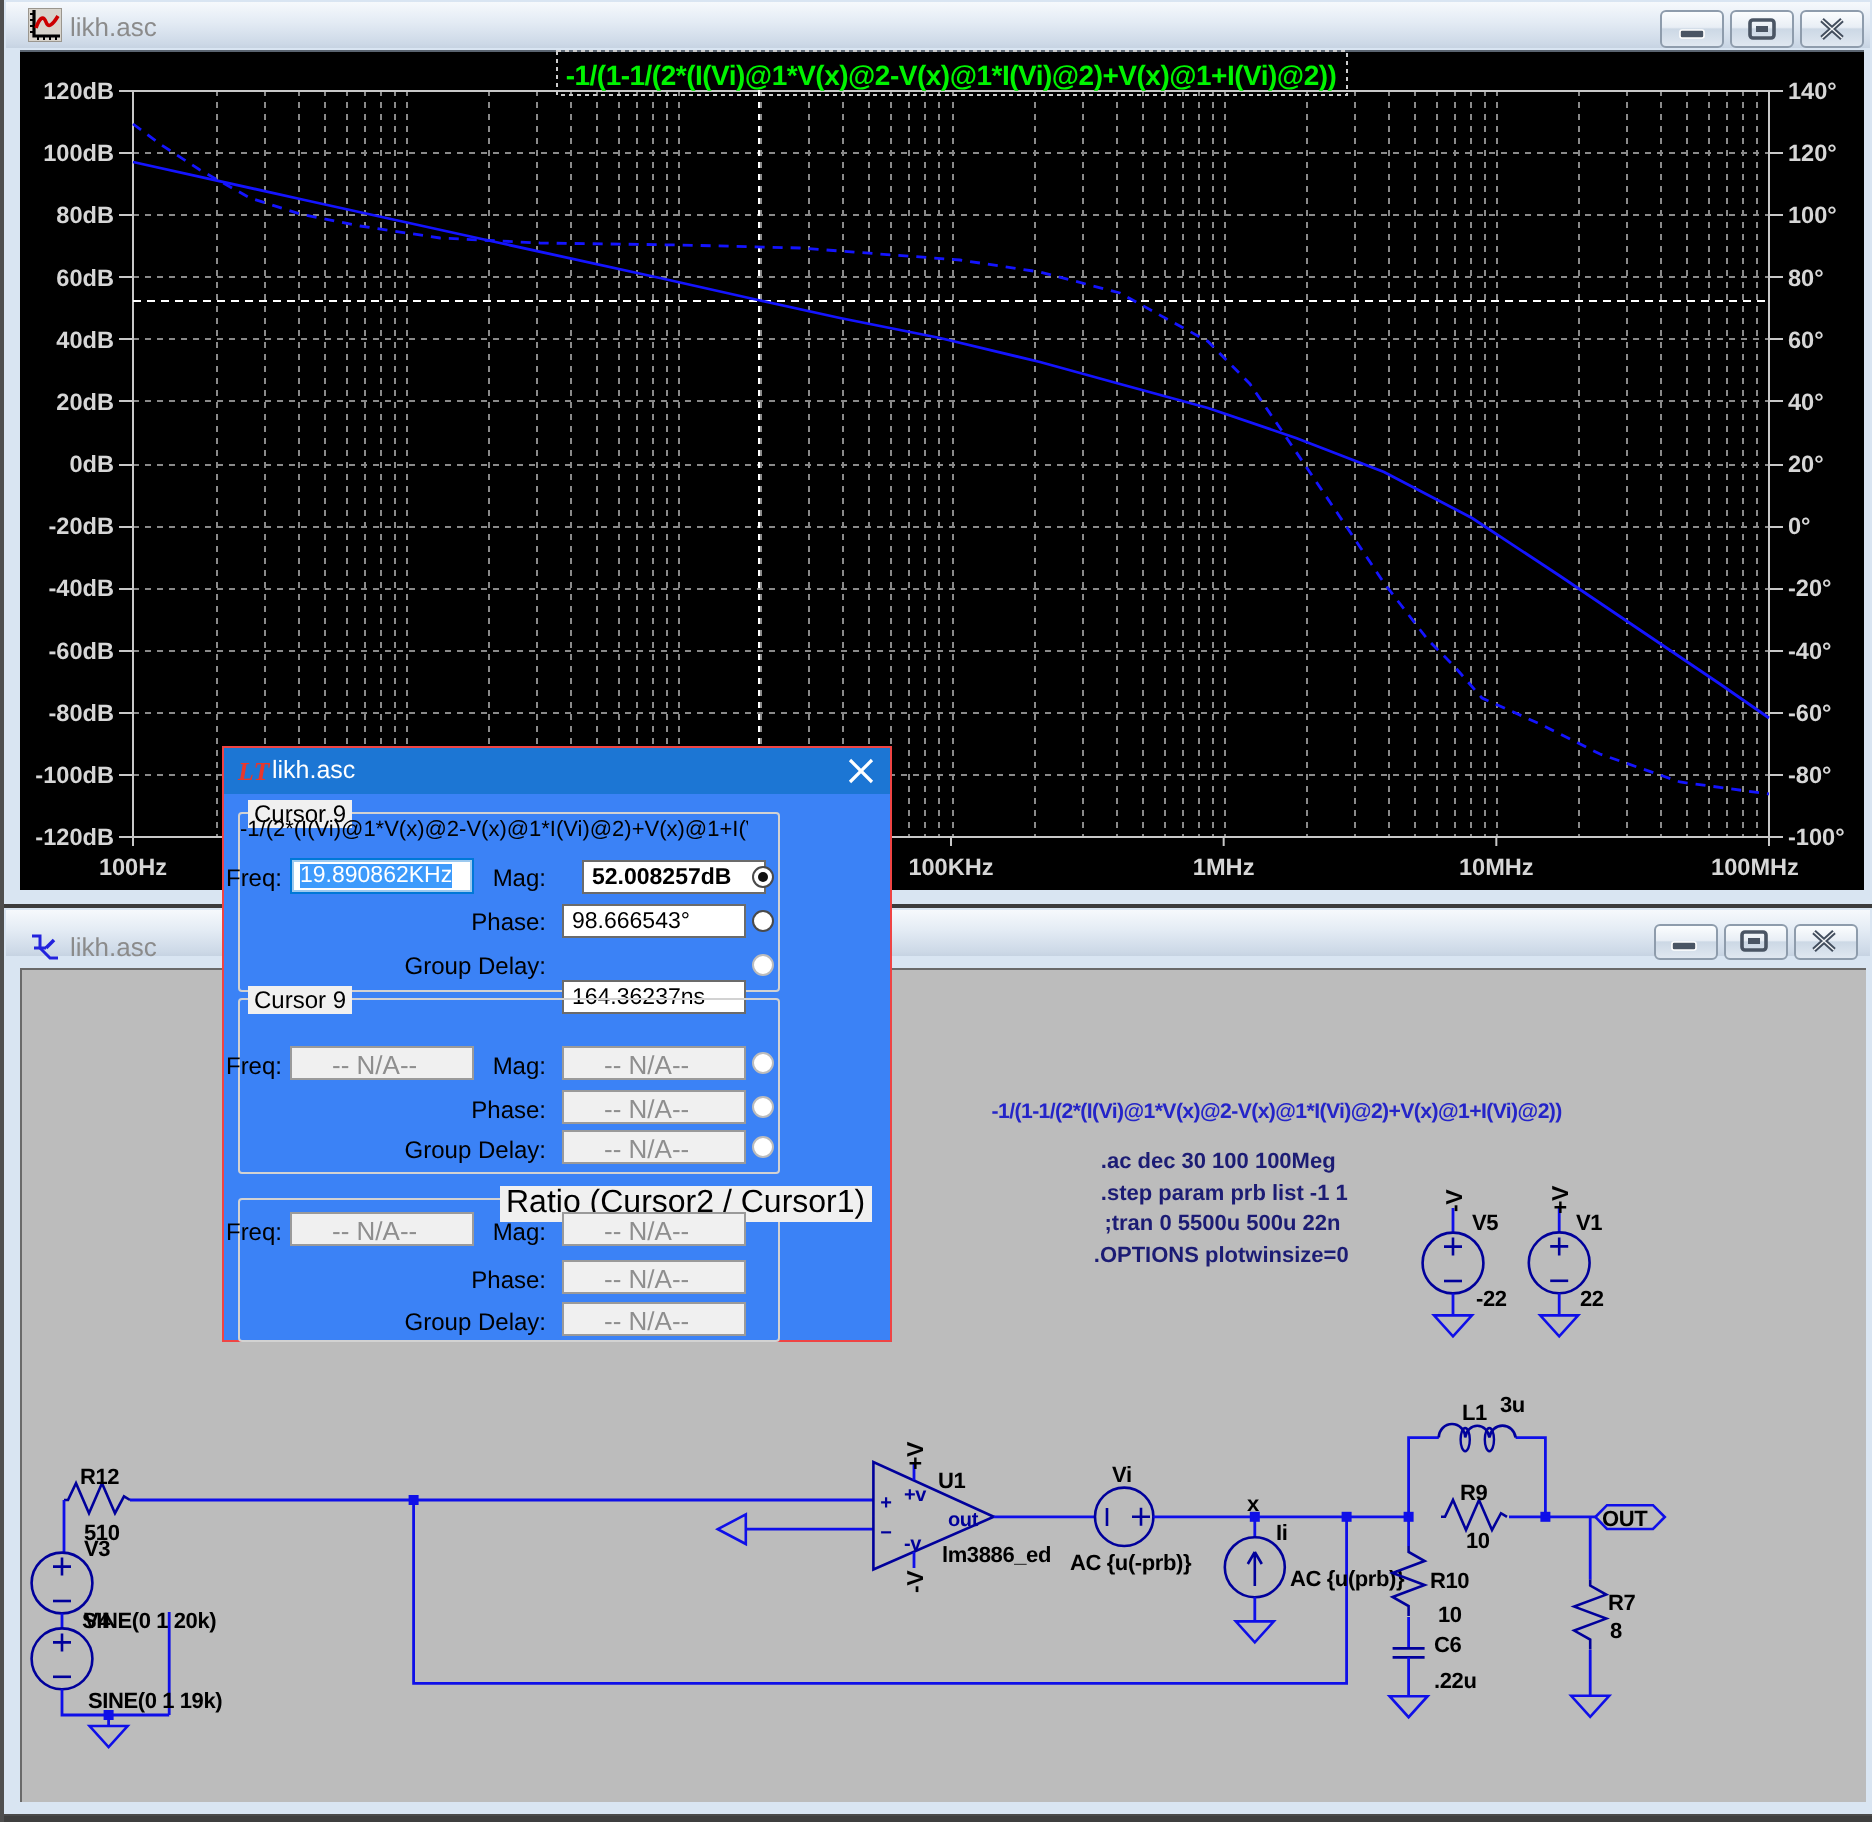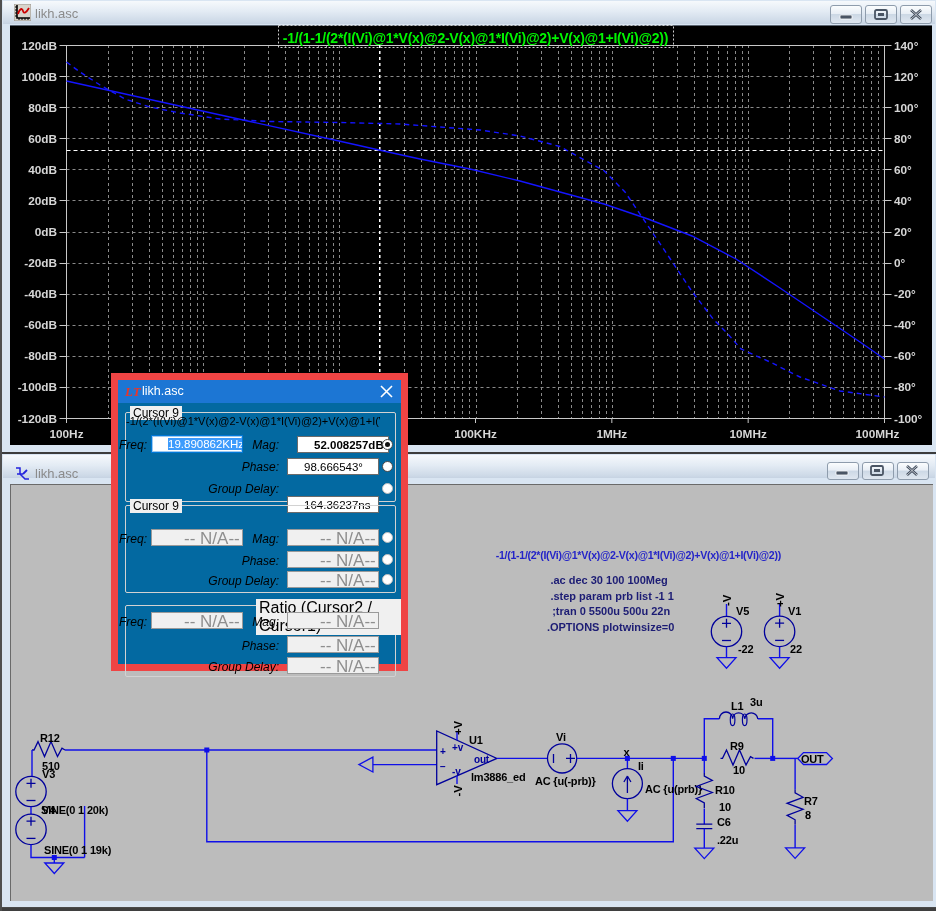--- a/index.html
+++ b/index.html
@@ -6,31 +6,31 @@
 body{width:936px;height:911px;position:relative;background:#4a4a4a;overflow:hidden;
   font-family:"Liberation Sans",sans-serif;}
 .win{position:absolute;background:#d9e5f2;}
 .titlebar{position:absolute;left:1px;right:1px;top:1px;height:23px;
   background:linear-gradient(#f6f9fc,#e3ebf4 45%,#cdd9e7 90%,#c6d3e2);}
 .titletext{position:absolute;left:33px;top:5px;font-size:13px;color:#8b8b8b;}
 .btnrow{position:absolute;display:flex;gap:3px;}
 .wbtn{width:30px;height:17px;border:1px solid #8e9cac;border-radius:3px;
   background:linear-gradient(#fbfdfe,#e8eef5 45%,#ccd8e5 50%,#dfe7f0);position:relative;}
 svg{position:absolute;}
-.dlg{position:absolute;left:111px;top:373px;width:297px;height:298px;
-  background:#0369a1;border:7px solid #ef4444;box-sizing:border-box;z-index:50;}
+.dlg{position:absolute;left:111px;top:373px;width:335px;height:298px;
+  background:#3b82f6;border:1px solid #ef4444;box-sizing:border-box;z-index:50;}
 .dlgtitle{position:absolute;left:0;top:0;right:0;height:23px;background:#1c76d4;}
 .dlgtitle .t{position:absolute;left:24px;top:4px;color:#fff;font-size:12.5px;}
 .glabel{position:absolute;font-size:12px;color:#000;}
 .gray{color:#8e8e8e;}
 .inp{position:absolute;height:17px;background:#fff;border:1px solid #6b6b6b;
-  font-size:11.5px;color:#000;line-height:17px;padding-left:16px;box-sizing:border-box;white-space:nowrap;overflow:hidden;}
+  font-size:11.5px;color:#000;line-height:17px;padding-left:4px;box-sizing:border-box;white-space:nowrap;overflow:hidden;}
 .inpd{position:absolute;height:17px;background:#f0f0f0;border:1px solid #9a9a9a;
-  font-size:17px;color:#8e8e8e;line-height:17px;padding-left:32px;box-sizing:border-box;}
-.lab{position:absolute;font-size:12px;color:#000;text-align:right;font-style:italic;}
+  font-size:13px;color:#8e8e8e;line-height:17px;padding-left:20px;box-sizing:border-box;}
+.lab{position:absolute;font-size:12px;color:#000;text-align:right;}
 .radio{position:absolute;width:11px;height:11px;border-radius:50%;background:#fff;border:1px solid #4a4a4a;box-sizing:border-box;}
 .radio.on:after{content:"";position:absolute;left:2px;top:2px;width:5px;height:5px;border-radius:50%;background:#111;}
 .radio.dis{border-color:#bcbcbc;}
 .gbox{position:absolute;border:1px solid #d2d2d2;border-radius:2px;}
 </style>
 </head>
 <body>
 
 <div class="win" style="left:2px;top:0;width:934px;height:452px;">
   <div class="titlebar"></div>

